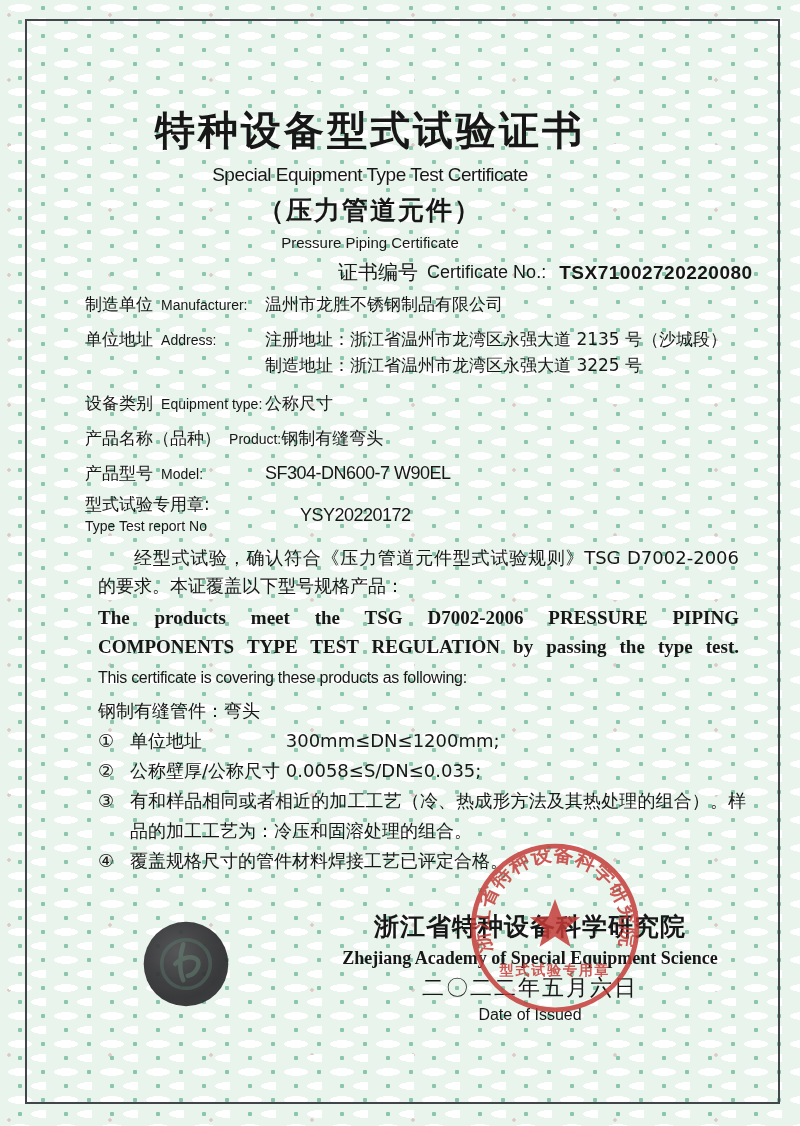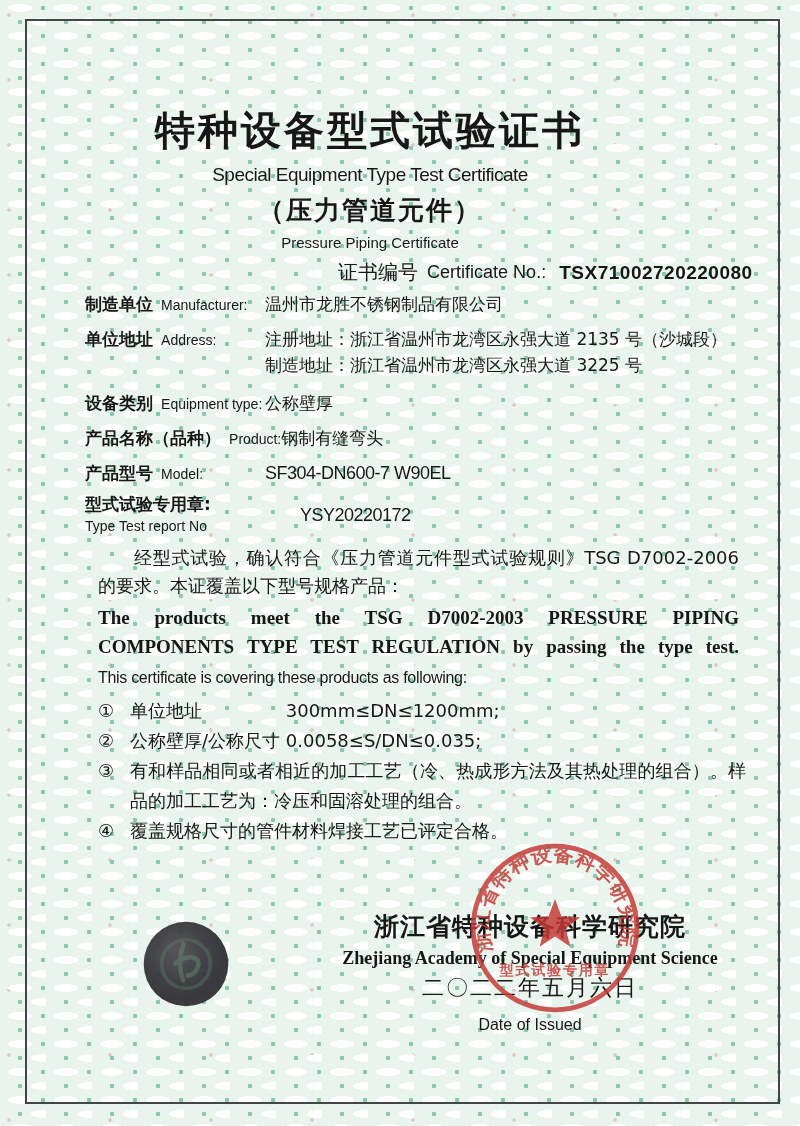--- a/index.html
+++ b/index.html
@@ -36,21 +36,21 @@
   .cert-value{font-size:19px;font-weight:600;letter-spacing:0.5px;vertical-align:middle;margin-left:8px;}
 
   .fields{position:absolute;left:85px;top:291px;width:665px;}
   .f-row{display:flex;align-items:flex-start;}
   .f-row:nth-child(1){margin-bottom:8px;}
   .f-row:nth-child(2){margin-bottom:0px;}
   .f-row:nth-child(3){margin-bottom:8px;margin-top:12px;}
   .f-row:nth-child(4){margin-bottom:8px;}
   .f-row:nth-child(5){margin-bottom:6px;}
   .f-label{flex:0 0 180px;white-space:nowrap;line-height:26px;}
-  .f-label .cn{font-size:17px;font-weight:700;}
+  .f-label .cn{font-size:17px;font-weight:400;}
   .f-label .en{font-size:14px;margin-left:3px;}
   .f-label.twoline{white-space:normal;line-height:22px;}
   .f-label.twoline .cn{display:block;}
   .f-label.twoline .en{display:block;margin-left:0;}
   .f-value{font-size:17px;line-height:26px;}
   .f-value.monoval{font-size:18px;letter-spacing:-0.5px;}
   .f-value .vline{display:block;}
   .f-center{align-self:center;padding-left:35px;}
 
   .statement{position:absolute;left:98px;top:544px;width:641px;}
@@ -60,21 +60,21 @@
 
   .products{position:absolute;left:98px;top:696px;width:648px;font-size:18px;line-height:30px;font-weight:500;}
   .p-item{position:relative;padding-left:32px;text-align:justify;}
   .p-num{position:absolute;left:0;top:0;}
   .p-name{display:inline-block;min-width:150px;}
 
   .issuer{position:absolute;left:290px;top:911px;width:480px;text-align:center;}
   .i-cn{font-size:25px;font-weight:700;letter-spacing:1px;line-height:31px;}
   .i-en{font-size:18px;margin-top:5px;line-height:22px;}
   .i-date{font-size:22px;margin-top:5px;letter-spacing:2px;line-height:27px;}
-  .i-datelabel{font-size:16px;margin-top:14px;line-height:20px;}
+  .i-datelabel{font-size:16px;margin-top:4px;line-height:20px;}
 
   .seal{position:absolute;left:467px;top:840px;width:176px;height:176px;opacity:0.84;}
   .dark-stamp{position:absolute;left:141px;top:919px;width:90px;height:90px;}
 </style>
 </head>
 <body>
 
 <div class="page">
   <div class="frame"></div>
 
@@ -107,21 +107,21 @@
       <div class="f-value">
         <span class="vline">注册地址：浙江省温州市龙湾区永强大道 2135 号（沙城段）</span>
         <span class="vline">制造地址：浙江省温州市龙湾区永强大道 3225 号</span>
       </div>
     </div>
     <div class="f-row">
       <div class="f-label">
         <span class="cn">设备类别</span>
         <span class="en mono">Equipment type:</span>
       </div>
-      <div class="f-value">公称壁厚</div>
+      <div class="f-value">公称尺寸</div>
     </div>
     <div class="f-row">
       <div class="f-label">
         <span class="cn">产品名称（品种）</span>
         <span class="en mono">Product:</span>
       </div>
       <div class="f-value">钢制有缝弯头</div>
     </div>
     <div class="f-row">
       <div class="f-label">
@@ -134,25 +134,26 @@
       <div class="f-label twoline">
         <span class="cn">型式试验专用章:</span>
         <span class="en mono">Type Test report No</span>
       </div>
       <div class="f-value monoval mono f-center">YSY20220172</div>
     </div>
   </div>
 
   <div class="statement">
     <div class="st-cn">经型式试验，确认符合《压力管道元件型式试验规则》TSG D7002-2006 的要求。本证覆盖以下型号规格产品：</div>
-    <div class="st-en-bold serifb">The products meet the TSG D7002-2003 PRESSURE PIPING COMPONENTS TYPE TEST REGULATION by passing the type test.</div>
+    <div class="st-en-bold serifb">The products meet the TSG D7002-2006 PRESSURE PIPING COMPONENTS TYPE TEST REGULATION by passing the type test.</div>
     <div class="st-en-plain mono">This certificate is covering these products as following:</div>
   </div>
 
   <div class="products">
+    <div class="p-head">钢制有缝管件：弯头</div>
     <div class="p-item">
       <span class="p-num">①</span>
       <span class="p-name">单位地址</span>
       <span class="p-val">300mm≤DN≤1200mm;</span>
     </div>
     <div class="p-item">
       <span class="p-num">②</span>
       <span class="p-name">公称壁厚/公称尺寸</span>
       <span class="p-val">0.0058≤S/DN≤0.035;</span>
     </div>

